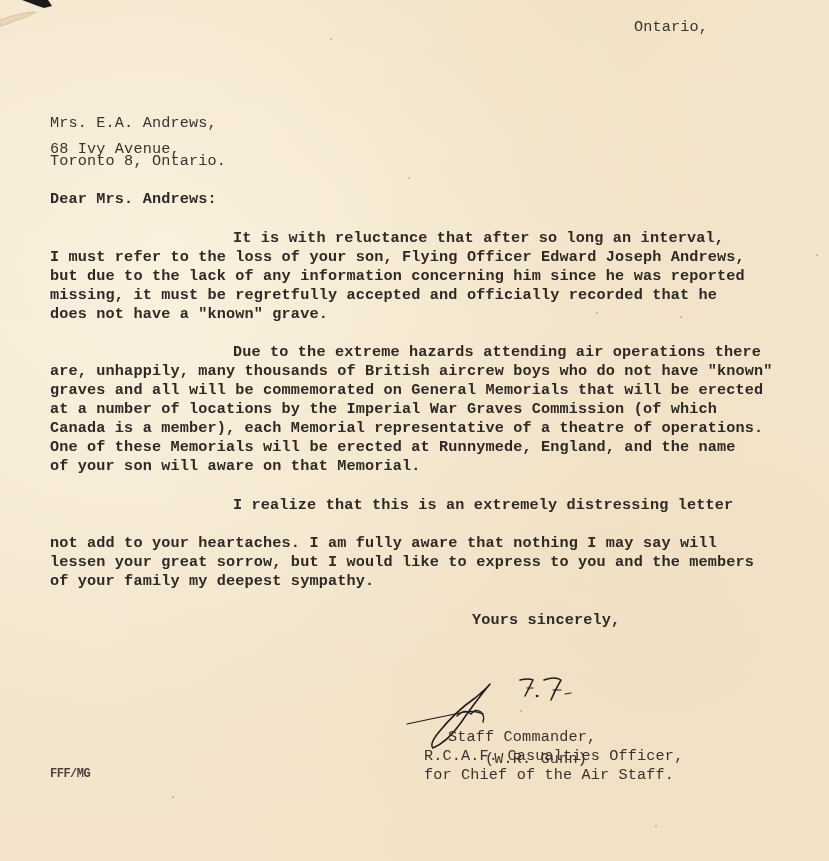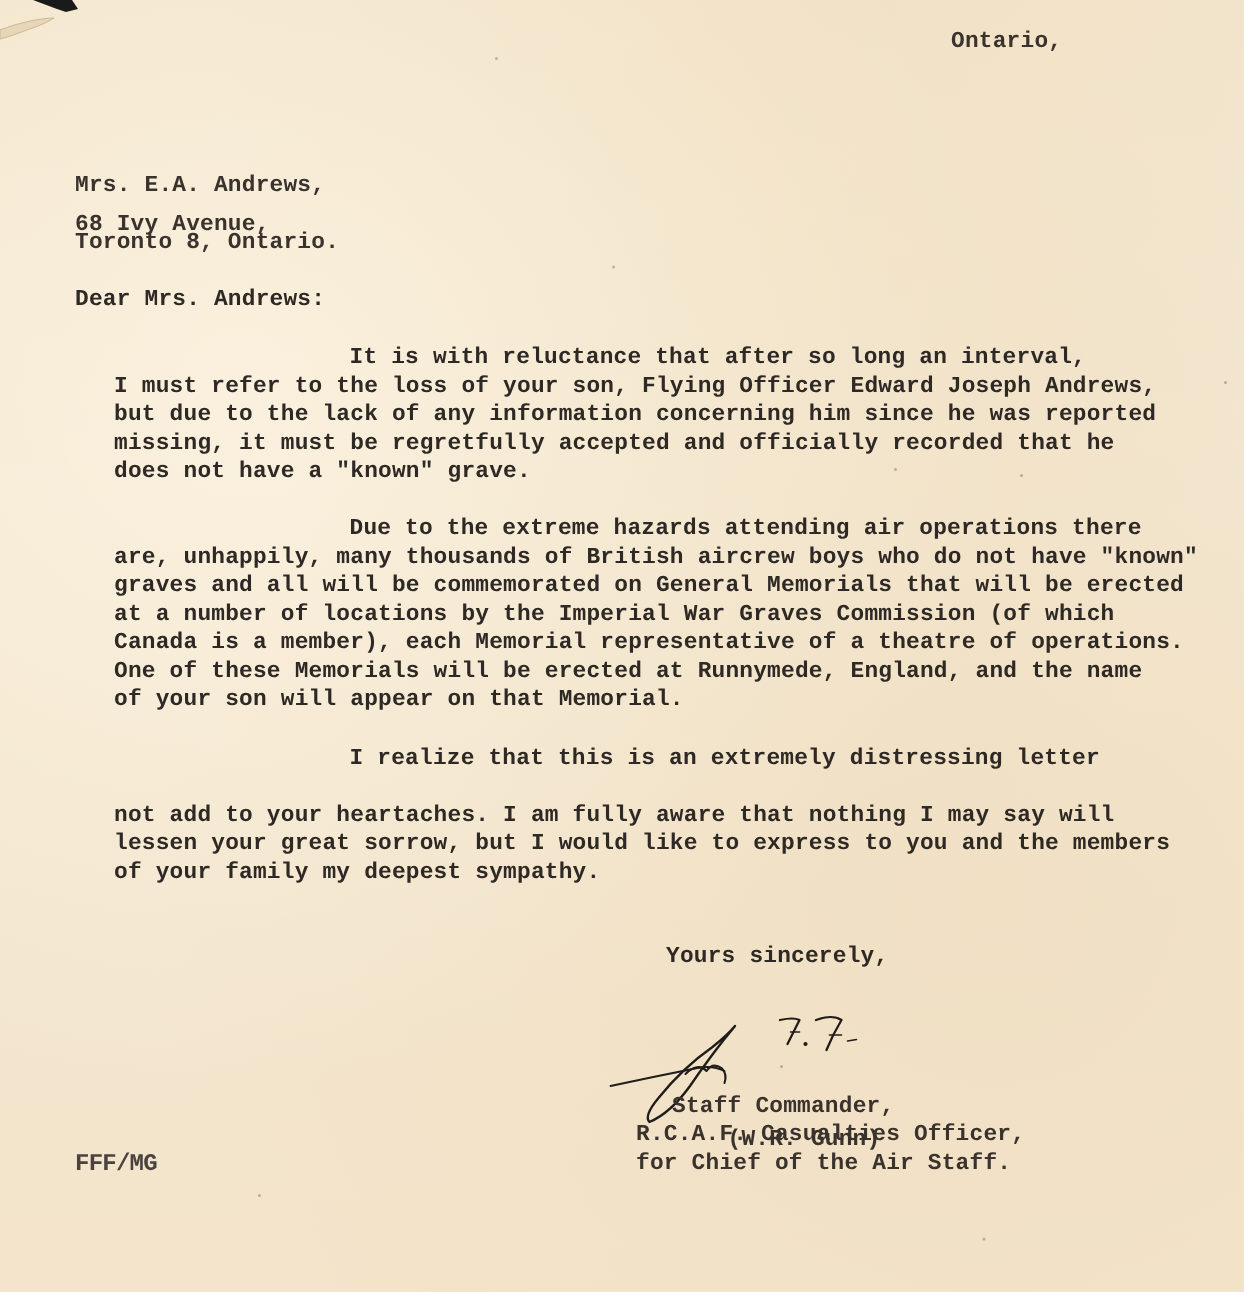--- a/index.html
+++ b/index.html
@@ -42,36 +42,36 @@
     .line {
       position: absolute;
       white-space: pre;
       font-size: 15.2px;
       line-height: 19px;
       font-weight: bold;
       letter-spacing: 0.15px;
       color: #2e2925;
     }
     .light {
-      font-weight: bold;
+      font-weight: normal;
       color: #3a332d;
     }
     .dateline { left: 634px; }
     .addr { left: 50px; }
-    .body-line { left: 50px; margin-left: 26px; }
+    .body-line { left: 50px; }
     .indent { left: 233px; }
-    .closing { left: 444px; margin-top: 17px; }
+    .closing { left: 472px; }
     .sig-block { left: 424px; }
     .sig-name { left: 485px; margin-top: 41px; }
     .sig-rank { left: 448px; }
     .ref {
       position: absolute;
       left: 50px;
       top: 767px;
-      font-size: 16px;
+      font-size: 12px;
       font-weight: bold;
       color: #4a4240;
       letter-spacing: -0.5px;
       filter: blur(0.4px);
     }
     .signature {
       position: absolute;
       left: 405px;
       top: 672px;
       width: 190px;
@@ -110,21 +110,21 @@
   <div class="line body-line" style="top:267px">but due to the lack of any information concerning him since he was reported</div>
   <div class="line body-line" style="top:286px">missing, it must be regretfully accepted and officially recorded that he</div>
   <div class="line body-line" style="top:305px">does not have a "known" grave.</div>
 
   <div class="line indent" style="top:343px">Due to the extreme hazards attending air operations there</div>
   <div class="line body-line" style="top:362px">are, unhappily, many thousands of British aircrew boys who do not have "known"</div>
   <div class="line body-line" style="top:381px">graves and all will be commemorated on General Memorials that will be erected</div>
   <div class="line body-line" style="top:419px">Canada is a member), each Memorial representative of a theatre of operations.</div>
   <div class="line body-line" style="top:400px">at a number of locations by the Imperial War Graves Commission (of which</div>
   <div class="line body-line" style="top:438px">One of these Memorials will be erected at Runnymede, England, and the name</div>
-  <div class="line body-line" style="top:457px">of your son will appear on that Memorial.</div>
+  <div class="line body-line" style="top:457px">of your son will aware on that Memorial.</div>
 
   <div class="line indent" style="top:496px">I realize that this is an extremely distressing letter</div>
   <div class="line body-line" style="top:534px">not add to your heartaches. I am fully aware that nothing I may say will</div>
   <div class="line body-line" style="top:553px">lessen your great sorrow, but I would like to express to you and the members</div>
   <div class="line body-line" style="top:572px">of your family my deepest sympathy.</div>
 
   <div class="line closing" style="top:611px">Yours sincerely,</div>
 
   <svg class="signature" viewBox="0 0 190 80" fill="none" stroke="#1f1c1a" stroke-linecap="round" stroke-linejoin="round">
     <path d="M2 52 Q30 46 60 40 Q70 38 78 42" stroke-width="1.2"></path>

